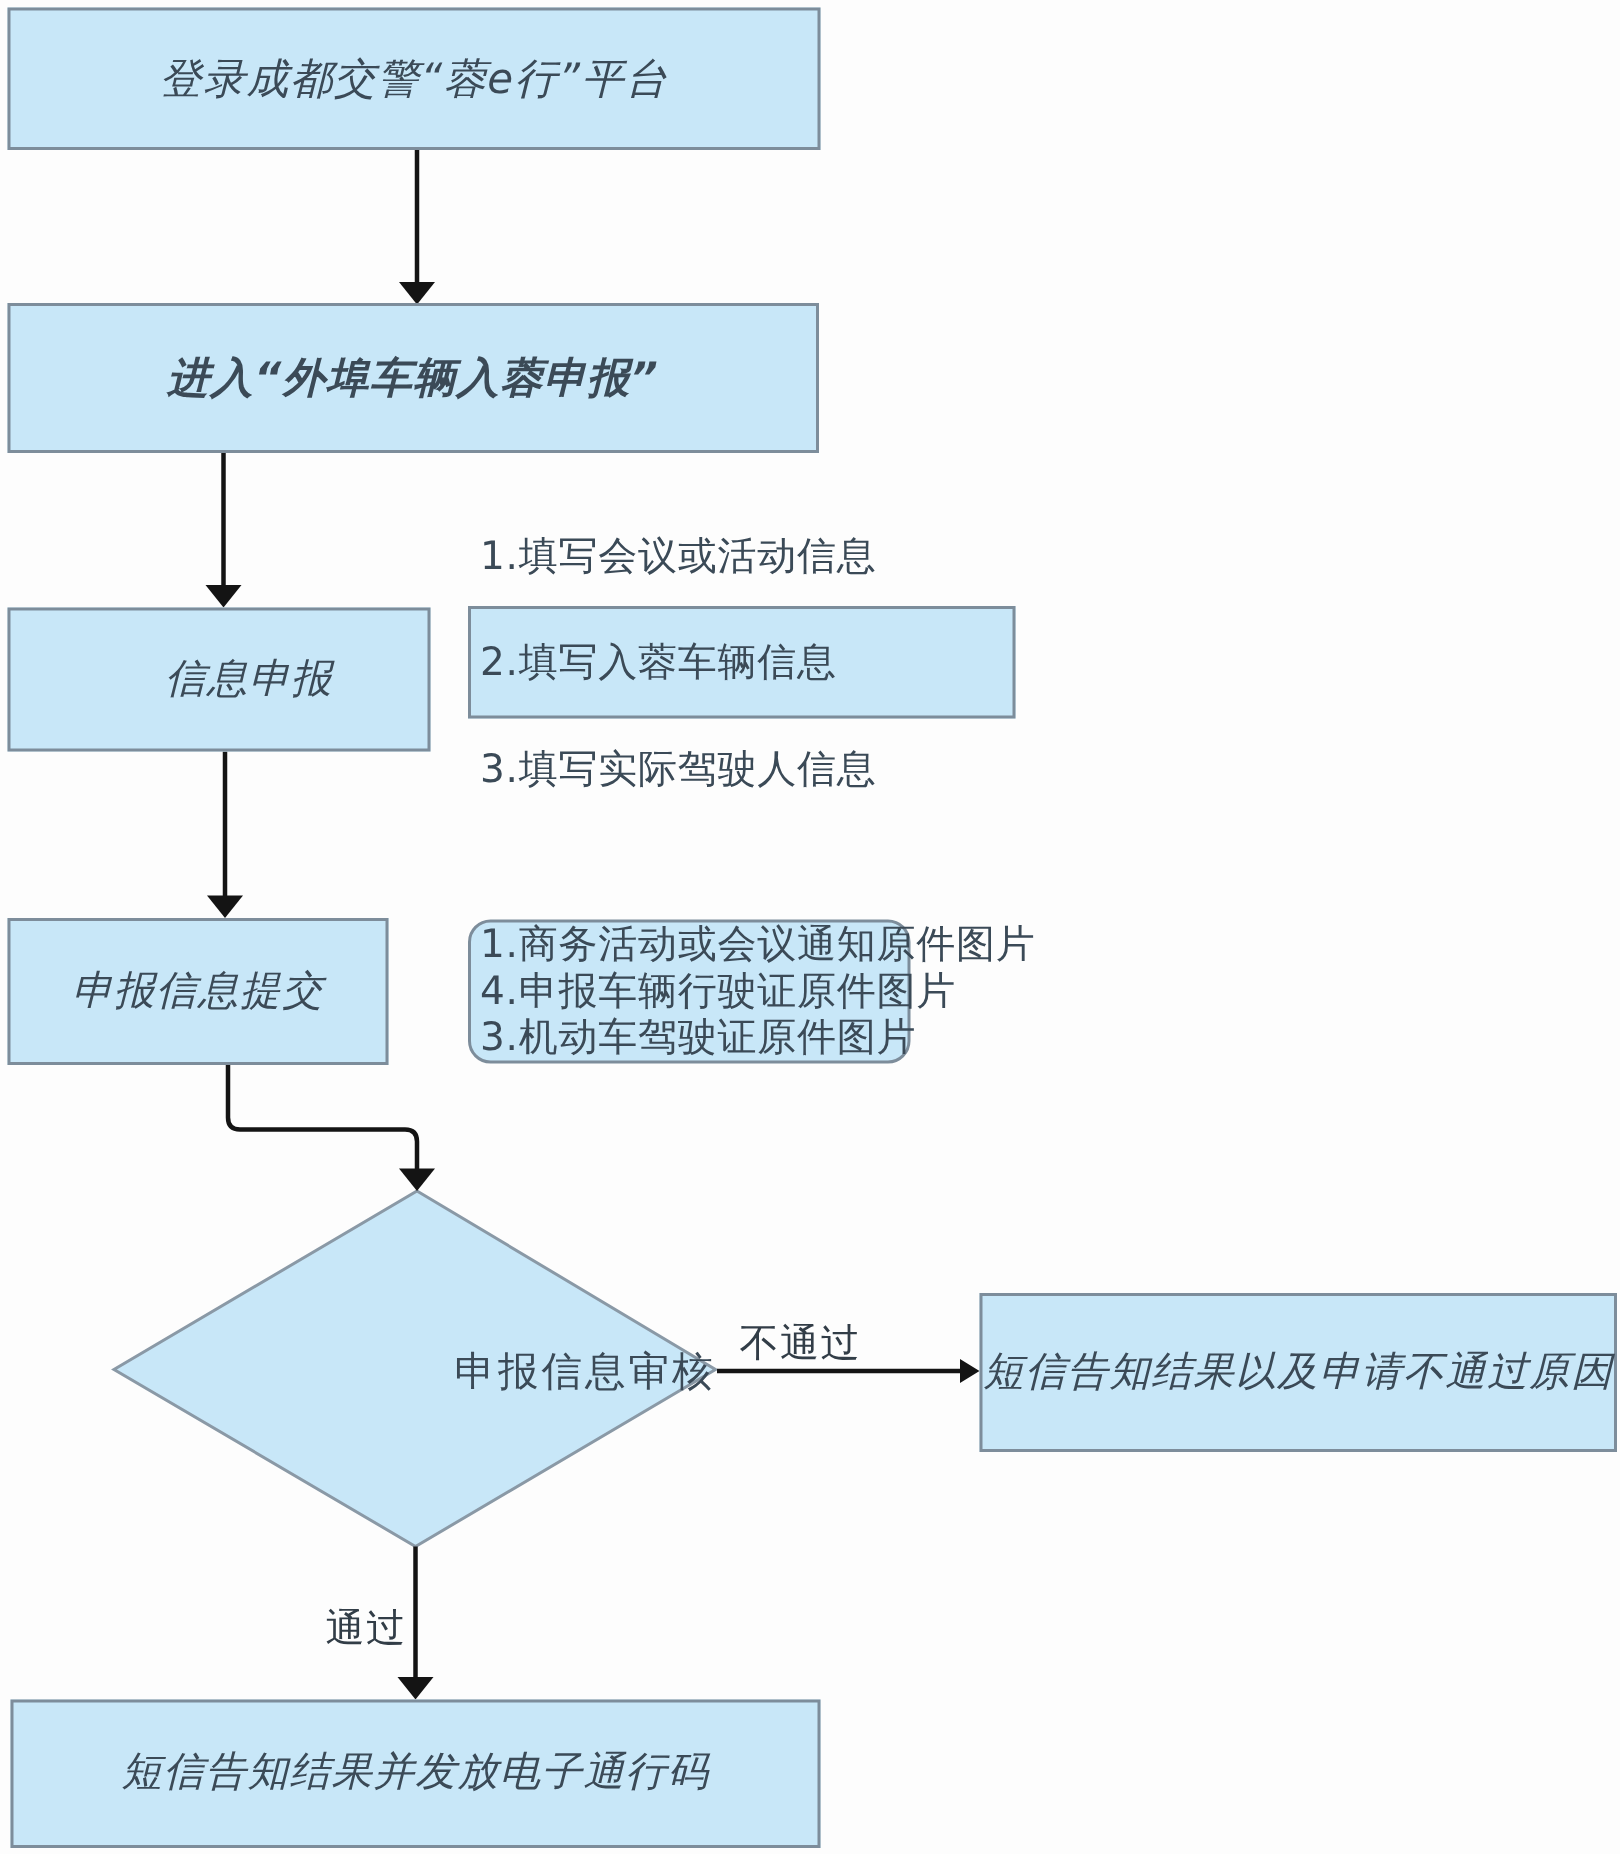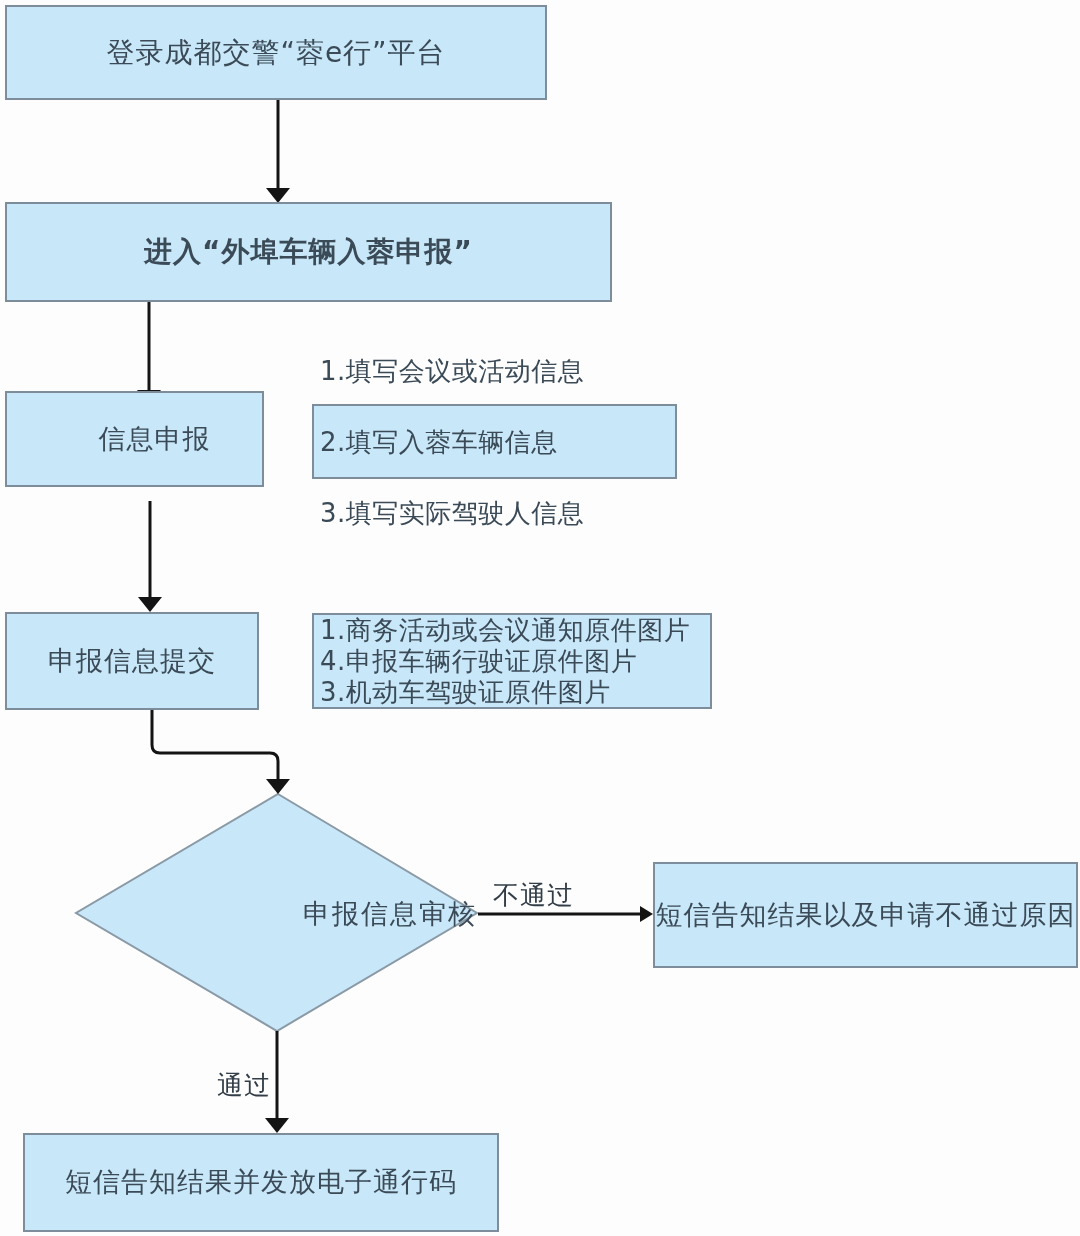--- a/index.html
+++ b/index.html
@@ -29,20 +29,21 @@
     border: 2px solid #7d8d9b;
     display: flex;
     align-items: center;
     justify-content: center;
     color: #3b4a57;
     font-size: 27px;
     font-weight: 500;
     letter-spacing: 1px;
     text-align: center;
     line-height: 1.2;
+    font-style: italic;
   }
   .node.big { font-size: 28px; }
   .node.bold { font-weight: 700; }
   .note {
     position: absolute;
     box-sizing: border-box;
     background: #c8e7f8;
     border: 2px solid #7d8d9b;
     color: #3b4a57;
     font-size: 26px;
@@ -100,41 +101,41 @@
 
     <line x1="478" y1="914" x2="641" y2="914" stroke="#141414" stroke-width="3"></line>
     <polygon points="653,914 640,906 640,922" fill="#141414"></polygon>
 
     <line x1="277" y1="1031" x2="277" y2="1121" stroke="#141414" stroke-width="3"></line>
     <polygon points="277,1133 265,1118 289,1118" fill="#141414"></polygon>
   </svg>
 
   <div class="node big" style="left:5px; top:5px; width:542px; height:95px;">登录成都交警“蓉e行”平台</div>
 
-  <div class="node big bold" style="left:5px; top:202px; width:607px; height:100px;">进入“外埠车辆入蓉申报”</div>
+  <div class="node big bold" style="left:5px; top:202px; width:541px; height:100px;">进入“外埠车辆入蓉申报”</div>
 
-  <div class="node" style="left:5px; top:391px; width:259px; height:96px;padding-left:40px;">信息申报</div>
+  <div class="node" style="left:5px; top:405px; width:282px; height:96px;padding-left:40px;">信息申报</div>
 
   <div class="note" style="left:312px; top:404px; width:365px; height:75px;gap:40px;">
     <div class="line">1.填写会议或活动信息</div>
     <div class="line">2.填写入蓉车辆信息</div>
     <div class="line">3.填写实际驾驶人信息</div>
   </div>
 
   <div class="node" style="left:5px; top:612px; width:254px; height:98px;">申报信息提交</div>
 
-  <div class="note" style="left:312px; top:613px; width:400px; height:96px;">
+  <div class="note" style="left:312px; top:613px; width:295px; height:96px;border-radius:15px;">
     <div class="line">1.商务活动或会议通知原件图片</div>
     <div class="line">4.申报车辆行驶证原件图片</div>
     <div class="line">3.机动车驾驶证原件图片</div>
   </div>
 
   <div class="diamond-label">申报信息审核</div>
 
   <div class="float-label" style="left:493px; top:878px; width:124px;">不通过</div>
 
   <div class="float-label" style="left:217px; top:1068px; width:120px;">通过</div>
 
   <div class="node" style="left:653px; top:862px; width:425px; height:106px;text-align:center;">短信告知结果以及申请不通过原因</div>
 
-  <div class="node" style="left:23px; top:1133px; width:476px; height:99px;">短信告知结果并发放电子通行码</div>
+  <div class="node" style="left:7px; top:1133px; width:540px; height:99px;">短信告知结果并发放电子通行码</div>
 
 </div>
 
 </body></html>

